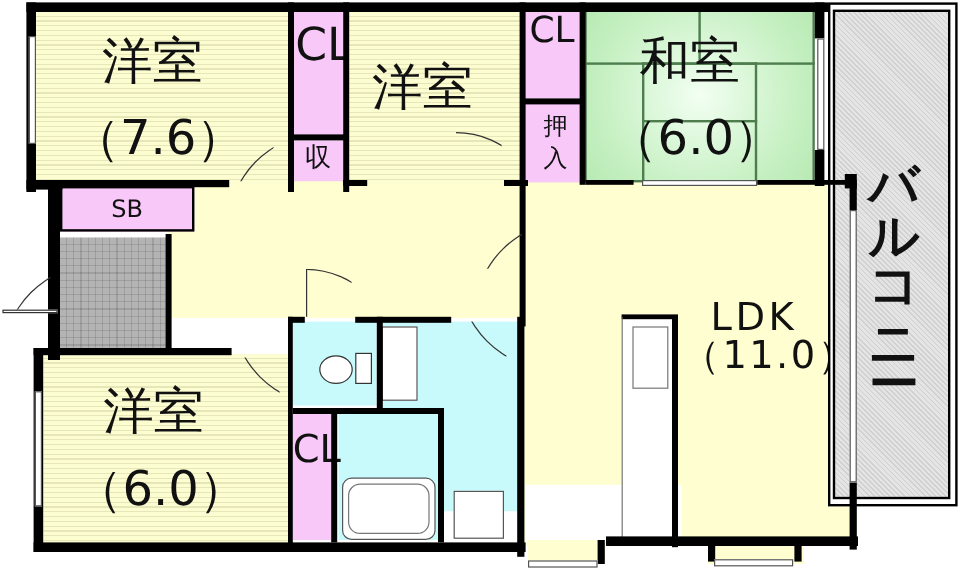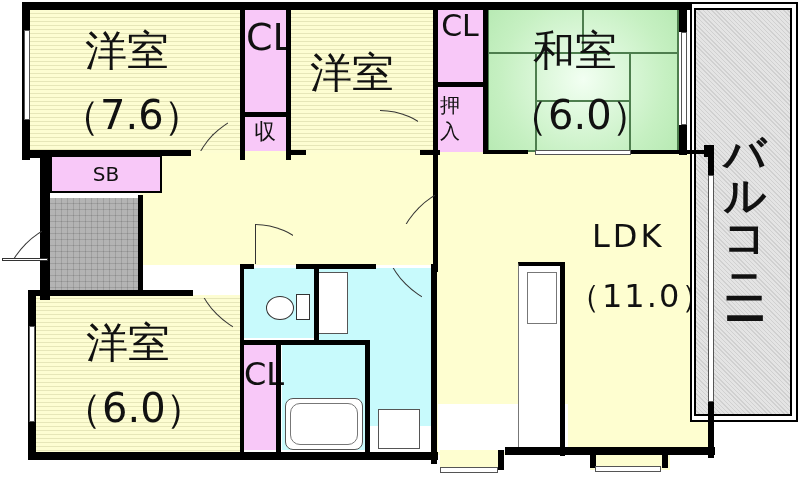--- a/index.html
+++ b/index.html
@@ -51,31 +51,31 @@
 
 <div class="abs entry" style="left:50px;top:198px;width:90px;height:92px;"></div>
 
 <div class="abs yo" style="left:290px;top:10px;width:145px;height:143px;"></div>
 <div class="label big" style="left:310px;top:52px;">洋室</div>
 
 <div class="abs cl" style="left:437px;top:10px;width:46px;height:72px;"></div>
 <div class="label clt" style="left:439px;top:10px;width:42px;white-space:normal;font-size:30px;line-height:32px;">CL</div>
 
 <div class="abs cl" style="left:437px;top:86px;width:46px;height:66px;"></div>
-<div class="label" style="left:439px;top:92px;width:22px;white-space:normal;font-size:20px;line-height:26px;">押入</div>
+<div class="label" style="left:452px;top:92px;width:22px;white-space:normal;font-size:20px;line-height:26px;">押入</div>
 
 <div class="abs tatami" style="left:487px;top:7px;width:192px;height:145px;"></div>
 <div class="abs" style="left:487px;top:52px;width:192px;height:2px;background:#4e7e4e;"></div>
 <div class="abs" style="left:582px;top:7px;width:2px;height:46px;background:#4e7e4e;"></div>
 <div class="abs" style="left:535px;top:52px;width:96px;height:100px;border:2px solid #4e7e4e;border-bottom:none;"></div>
 <div class="abs" style="left:535px;top:100px;width:96px;height:2px;background:#4e7e4e;"></div>
 <div class="label big" style="left:533px;top:30px;">和室</div>
 <div class="label mid" style="left:508px;top:95px;">（6.0）</div>
 
-<div class="label" style="left:592px;top:220px;font-size:32px;letter-spacing:3px;">LDK</div>
+<div class="label" style="left:592px;top:248px;font-size:32px;letter-spacing:3px;">LDK</div>
 <div class="label" style="left:568px;top:280px;font-size:32px;letter-spacing:2px;">（11.0）</div>
 
 <div class="abs" style="left:690px;top:2px;width:108px;height:420px;border:2px solid #000;background:#fff;"></div>
 <div class="abs balc" style="left:694px;top:8px;width:98px;height:408px;"></div>
 <div class="label" style="left:724px;top:82px;width:50px;white-space:normal;font-size:42px;line-height:58px;font-weight:bold;writing-mode:vertical-rl;text-orientation:upright;height:240px;">バルコニー</div>
 
 <div class="abs wet" style="left:244px;top:268px;width:70px;height:70px;"></div>
 <div class="abs" style="left:266px;top:296px;width:28px;height:24px;border:1px solid #333;border-radius:50%;background:#fff;"></div>
 <div class="abs" style="left:296px;top:294px;width:14px;height:26px;border:1px solid #333;background:#fff;"></div>
 <div class="abs wet" style="left:318px;top:268px;width:114px;height:158px;"></div>

